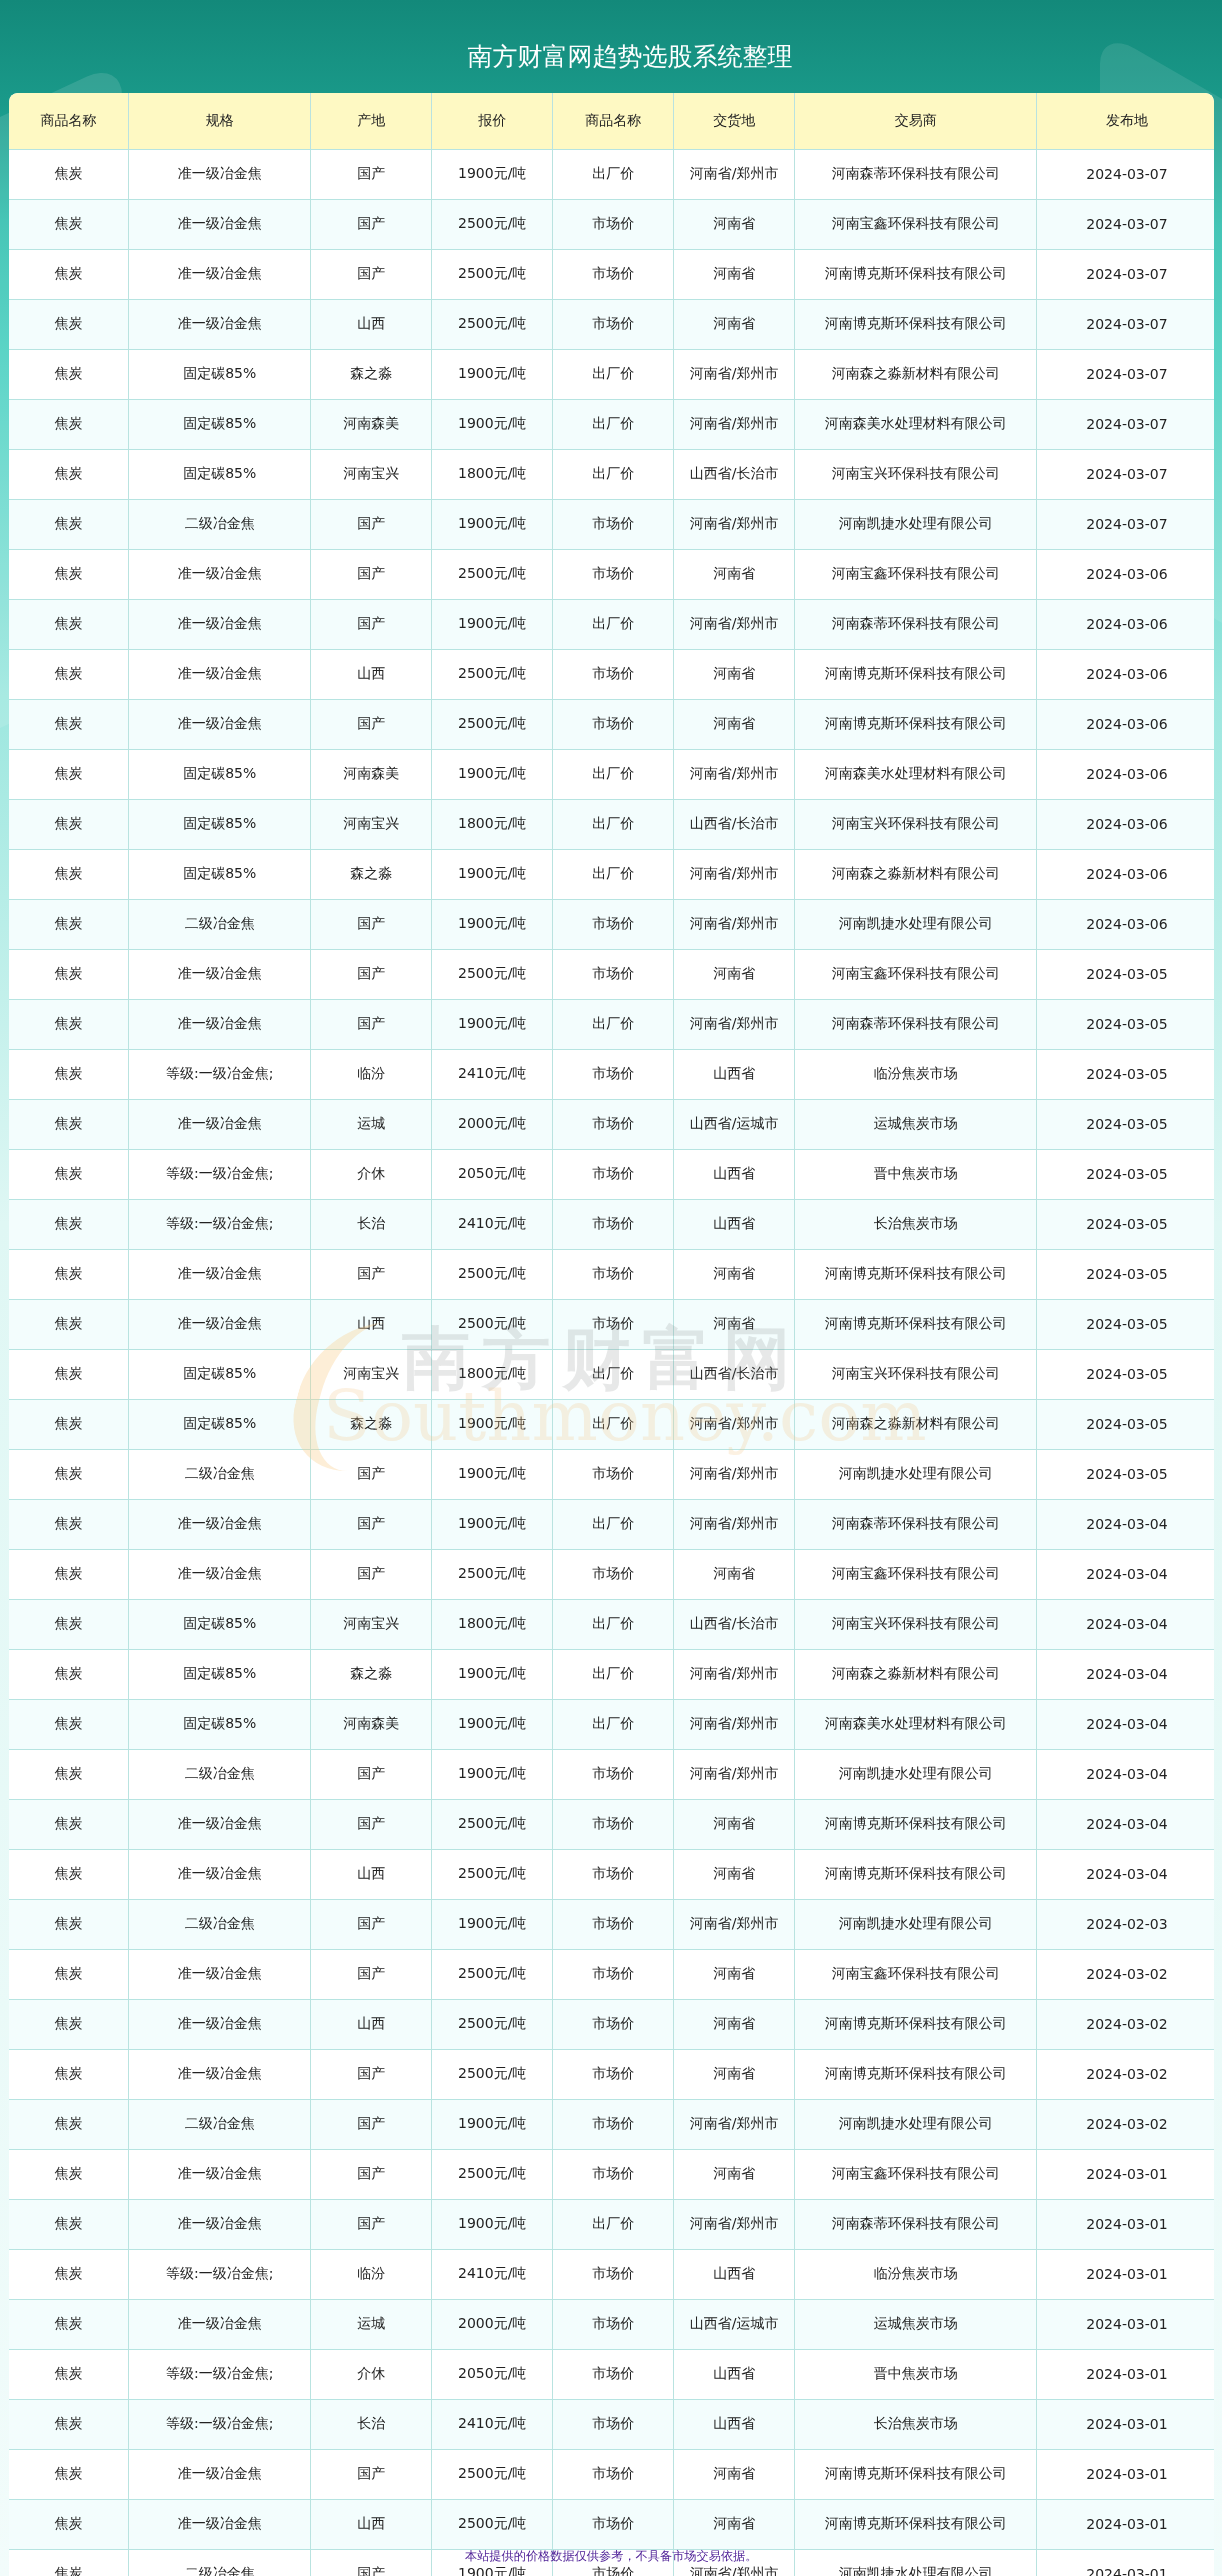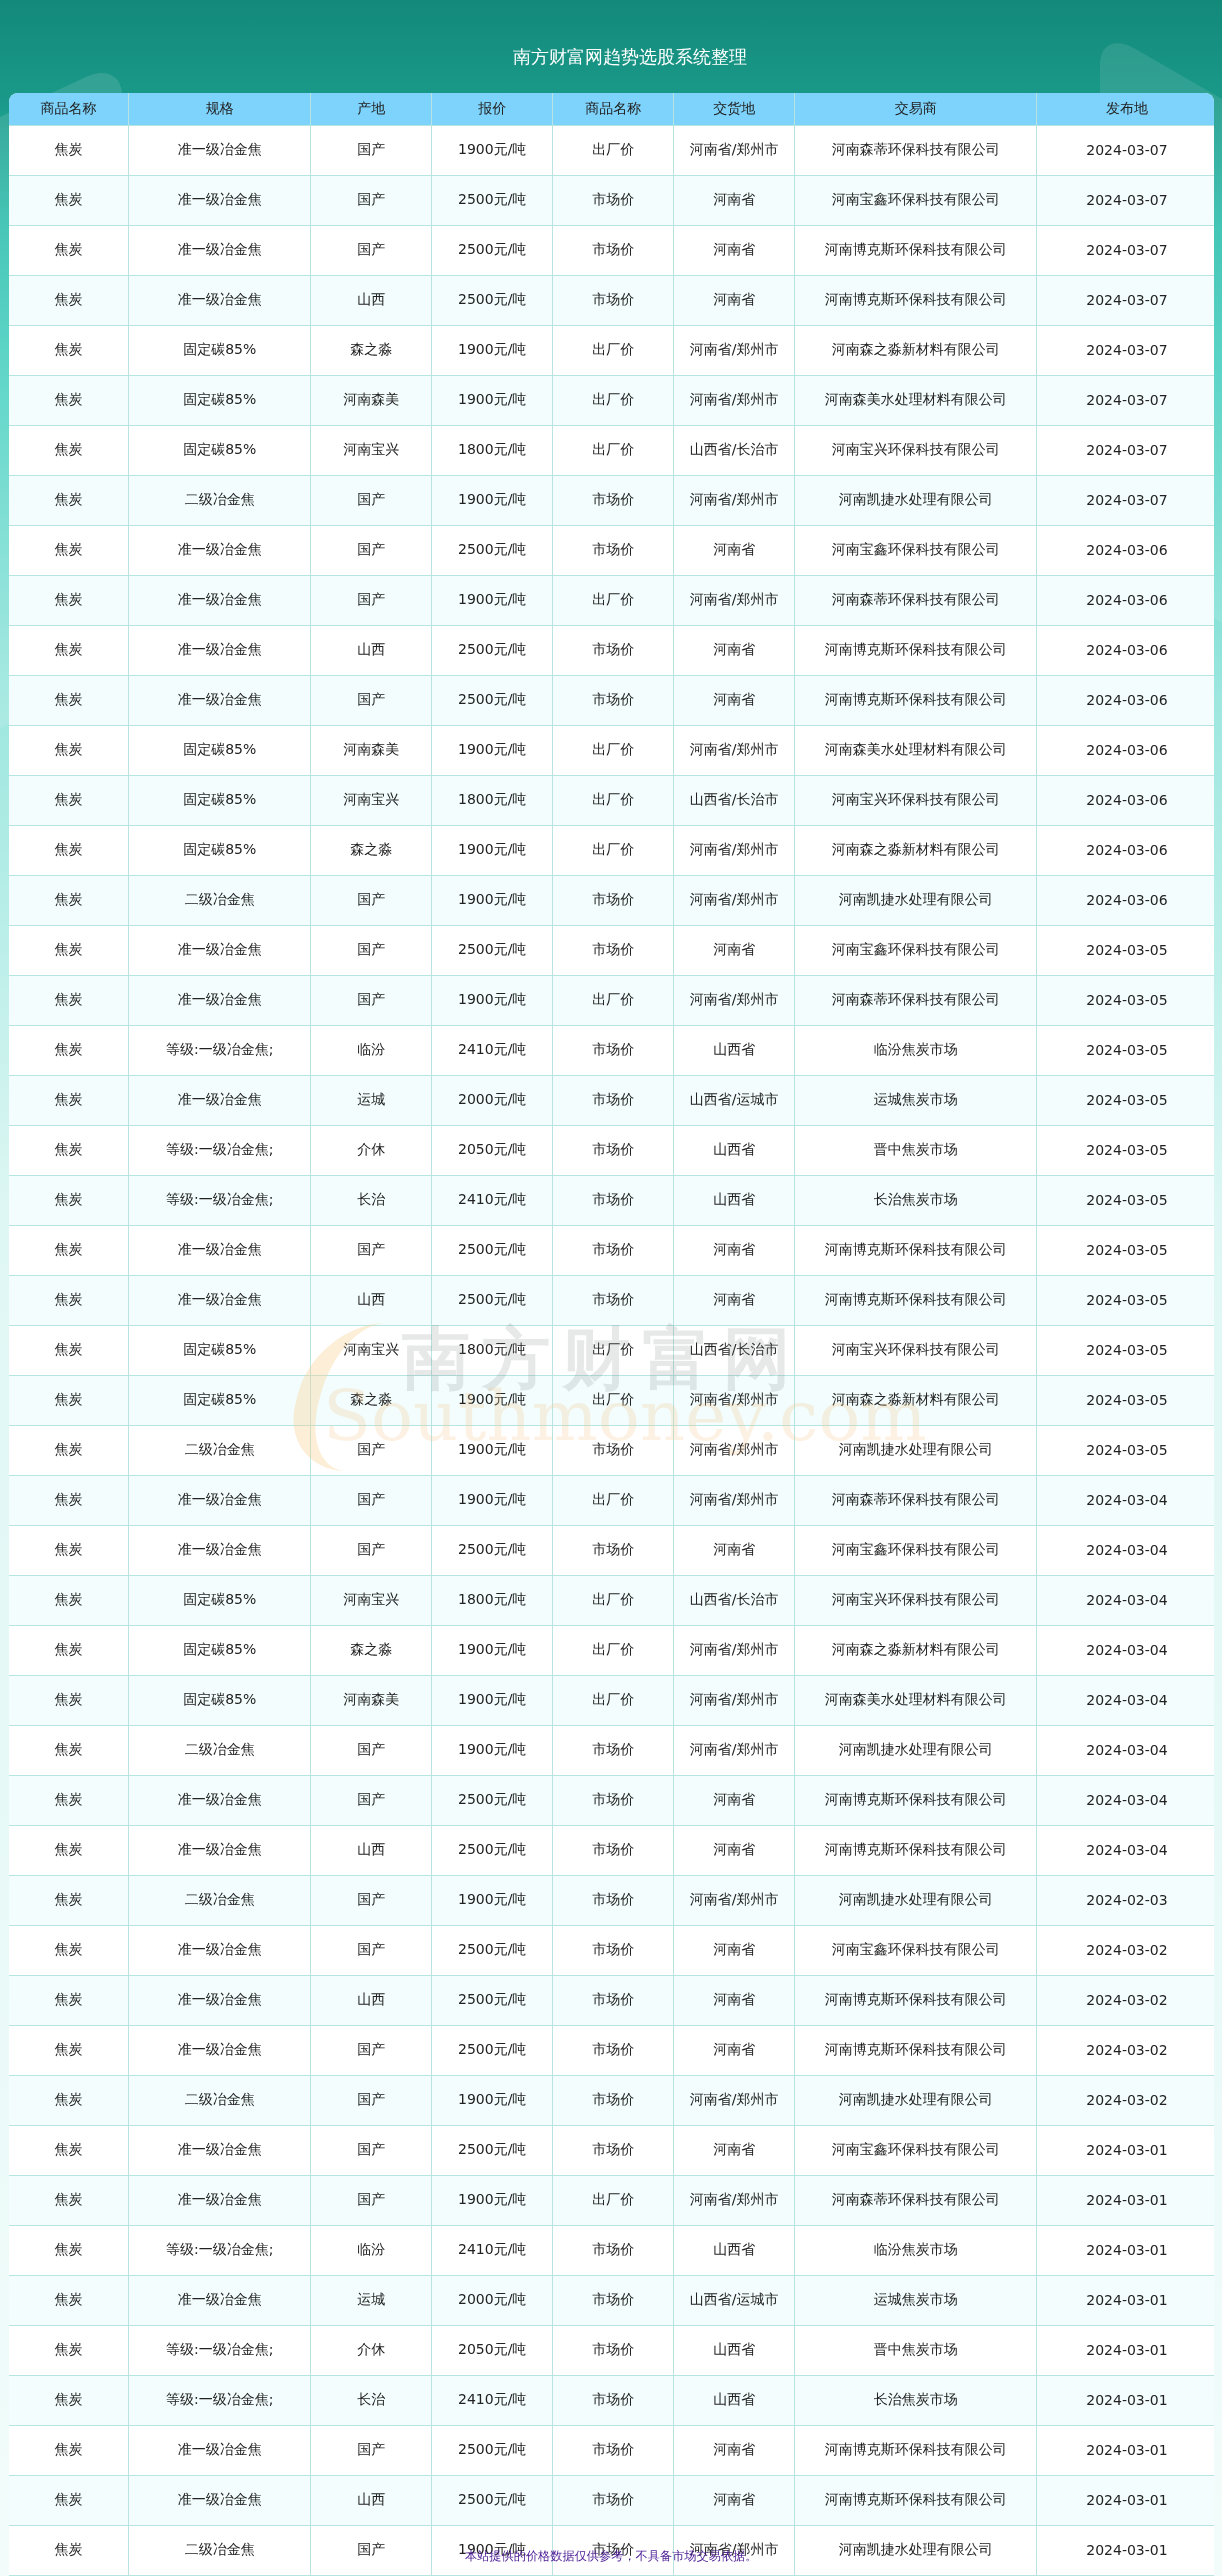--- a/index.html
+++ b/index.html
@@ -6,33 +6,33 @@
   html, body { width: 1223px; height: 2576px; overflow: hidden; }
   body {
     font-family: "DejaVu Sans", "Liberation Sans", sans-serif;
     background: linear-gradient(180deg, #13897a 0px, #1a9a8a 105px, #2fbfae 227px, #49d0c1 367px, #9de7df 699px, #dff7f4 1223px, #f2fcfb 2576px);
     position: relative;
   }
   .bg-deco1 { position:absolute; left:-70px; top:105px; width:192px; height:611px; background:rgba(255,255,255,0.12); transform:skewY(-25deg); border-radius:35px; }
   .bg-deco2 { position:absolute; right:-52px; top:79px; width:175px; height:524px; background:rgba(255,255,255,0.10); transform:skewY(30deg); border-radius:35px; }
   .header { position:absolute; left:0; top:0; width:1223px; height:93px; text-align:center; color:#ffffff; }
   .title-1 { position:absolute; left:0; right:0; top:17.5px; font-size:18.3px; line-height:24.5px; }
-  .title-2 { position:absolute; left:16px; right:0; top:45px; font-size:18px; line-height:24.5px;padding-left:21px; }
+  .title-2 { position:absolute; left:16px; right:0; top:45px; font-size:25px; line-height:24.5px;padding-left:21px; }
   .card {
     position:absolute; left:8.7px; top:93px; width:1205px; height:2483px;
     background:#f3fdfd; border-radius:8.7px 8.7px 0 0; overflow:hidden;
   }
   table { border-collapse: collapse; width:1205px; table-layout: fixed; }
   th, td {
     border-right:0.9px solid #b9e3e0; border-bottom:1.7px solid #b6e4e1;
     text-align:center; font-size:14px; color:#222; font-weight:normal;
     white-space:nowrap; overflow:hidden;
   }
   th:last-child, td:last-child { border-right:none; }
-  th { height:32px; background:#7dd3fc; }
+  th { height:56px; background:#fef9c3; }
   td { height:50px; }
   tr.odd td { background:#ffffff; }
   tr.even td { background:#f3fdfd; }
   .footer-note { position:absolute; left:0; width:1205px; top:2455px; text-align:center; font-size:12.2px; color:#4c1d95; }
   .watermark { position:absolute; left:297px; top:1314px; width:611px; height:157px; pointer-events:none;text-align:right; }
   .wm-cn { position:absolute; left:105px; top:0px; font-size:68px; letter-spacing:12.2px; color:rgba(120,130,130,0.18); font-family:"DejaVu Serif", serif; font-weight:bold; }
   .wm-en { position:absolute; left:26px; top:61px; font-size:70px; color:rgba(245,200,140,0.25); font-family:"DejaVu Serif", serif; }
   .wm-arc { position:absolute; left:0; top:8.7px; width:79px; height:148px; border-left:23px solid rgba(250,205,140,0.35); border-radius:70px 0 0 70px; transform:skewX(-15deg); }
 </style>
 </head>

